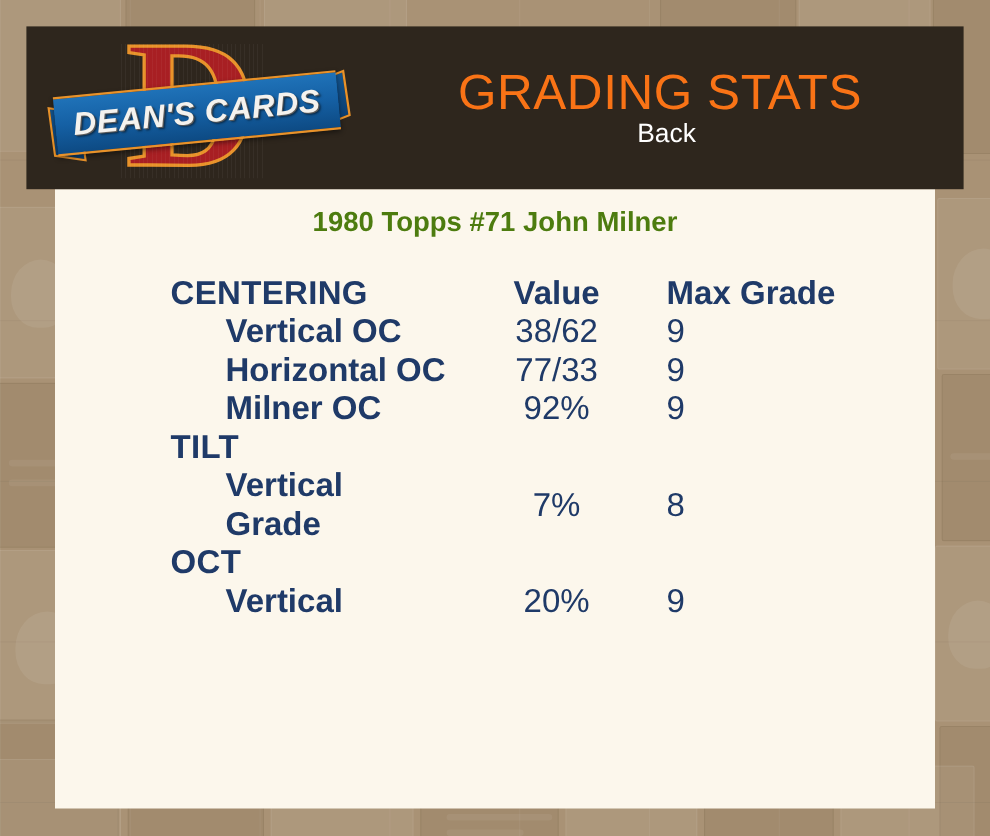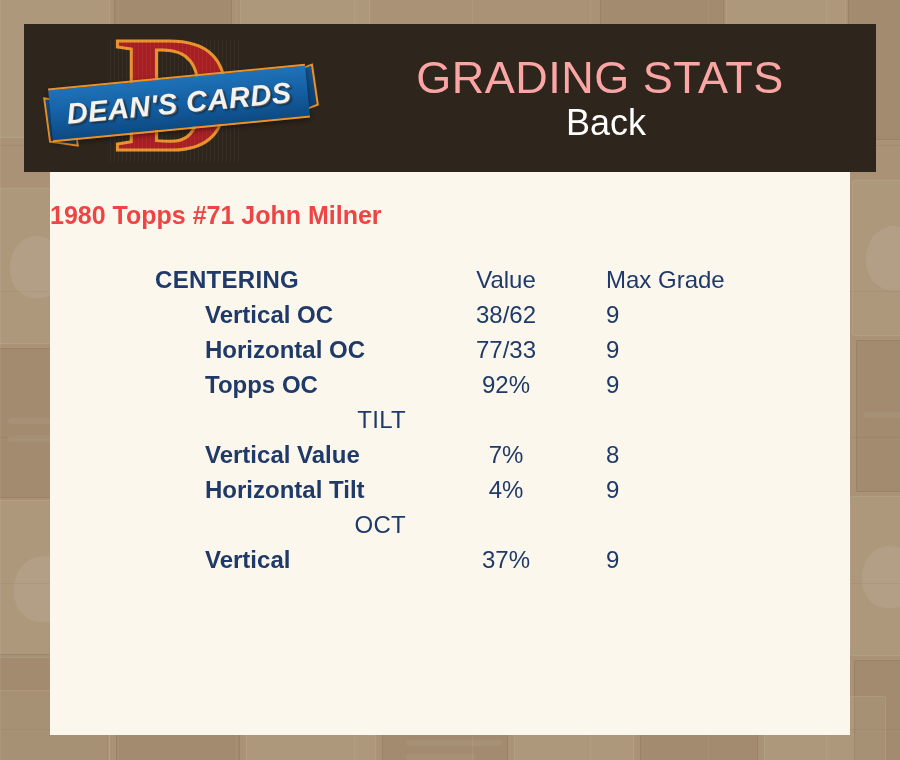--- a/index.html
+++ b/index.html
@@ -117,84 +117,83 @@
   #header-titles {
     position:absolute;
     left:300px; top:0;
     width:552px; height:148px;
     display:flex; flex-direction:column;
     align-items:center; justify-content:center;
     gap:2px;
   }
   #header-title {
     font-size:45px;
-    color:#fca5a5;
+    color:#f97316;
     letter-spacing:0.5px;
     line-height:1.05;
   }
   #header-subtitle {
-    font-size:36px;
+    font-size:24px;
     color:#ffffff;
     line-height:1.1;
     margin-left:12px;
   }
 
   
   #content-panel {
     position:absolute;
     left:50px; top:172px;
     width:800px; height:563px;
     background:#fcf7ec;
     z-index:4;
   }
 
   #card-title {
-    text-align:left;
+    text-align:center;
     font-size:25px;
     font-weight:bold;
-    color:#ef4444;
-    margin-top:29px;
+    color:#4d7c0f;
+    margin-top:16px;
   }
   #card-subtitle {
     text-align:center;
     font-size:23px;
     color:#15120f;
     margin-top:8px;
   }
 
   
   #stats-table {
     margin-top:32px;
     width:100%;
     border-collapse:collapse;
     color:#1f3a68;
   }
   #stats-table th, #stats-table td {
     padding:0;
     line-height:35px;
     height:35px;
-    font-size:24px;
+    font-size:30px;
     vertical-align:middle;
   }
   .col-label { width:356px; text-align:left; }
   .col-value { width:200px; text-align:center; }
   .col-grade { width:244px; text-align:left; }
 
   .th-label {
     font-weight:bold;
     padding-left:105px !important;
     letter-spacing:0.3px;
   }
-  .th-value, .th-grade { font-weight:normal; }
+  .th-value, .th-grade { font-weight:bold; }
 
   tr.section-row td.section-label {
-    font-weight:normal;
+    font-weight:bold;
     padding-left:105px !important;
     letter-spacing:0.3px;
-    text-align:right;
   }
   tr.data-row td.row-label {
     padding-left:155px !important;
     font-weight:bold;
   }
   tr.data-row td.row-value,
   tr.data-row td.row-grade { font-weight:normal; }
 </style>
 </head>
 <body>
@@ -278,48 +277,43 @@
           <td class="col-label row-label">Vertical OC</td>
           <td class="col-value row-value">38/62</td>
           <td class="col-grade row-grade">9</td>
         </tr>
         <tr class="data-row">
           <td class="col-label row-label">Horizontal OC</td>
           <td class="col-value row-value">77/33</td>
           <td class="col-grade row-grade">9</td>
         </tr>
         <tr class="data-row">
-          <td class="col-label row-label">Topps OC</td>
+          <td class="col-label row-label">Milner OC</td>
           <td class="col-value row-value">92%</td>
           <td class="col-grade row-grade">9</td>
         </tr>
 
         <tr class="section-row">
           <td class="col-label section-label">TILT</td>
           <td class="col-value"></td>
           <td class="col-grade"></td>
         </tr>
         <tr class="data-row">
-          <td class="col-label row-label">Vertical Value</td>
+          <td class="col-label row-label">Vertical Grade</td>
           <td class="col-value row-value">7%</td>
           <td class="col-grade row-grade">8</td>
-        </tr>
-        <tr class="data-row">
-          <td class="col-label row-label">Horizontal Tilt</td>
-          <td class="col-value row-value">4%</td>
-          <td class="col-grade row-grade">9</td>
         </tr>
 
         <tr class="section-row">
           <td class="col-label section-label">OCT</td>
           <td class="col-value"></td>
           <td class="col-grade"></td>
         </tr>
         <tr class="data-row">
           <td class="col-label row-label">Vertical</td>
-          <td class="col-value row-value">37%</td>
+          <td class="col-value row-value">20%</td>
           <td class="col-grade row-grade">9</td>
         </tr>
 
       </tbody>
     </table>
   </div>
 </div>
 
 </body></html>

